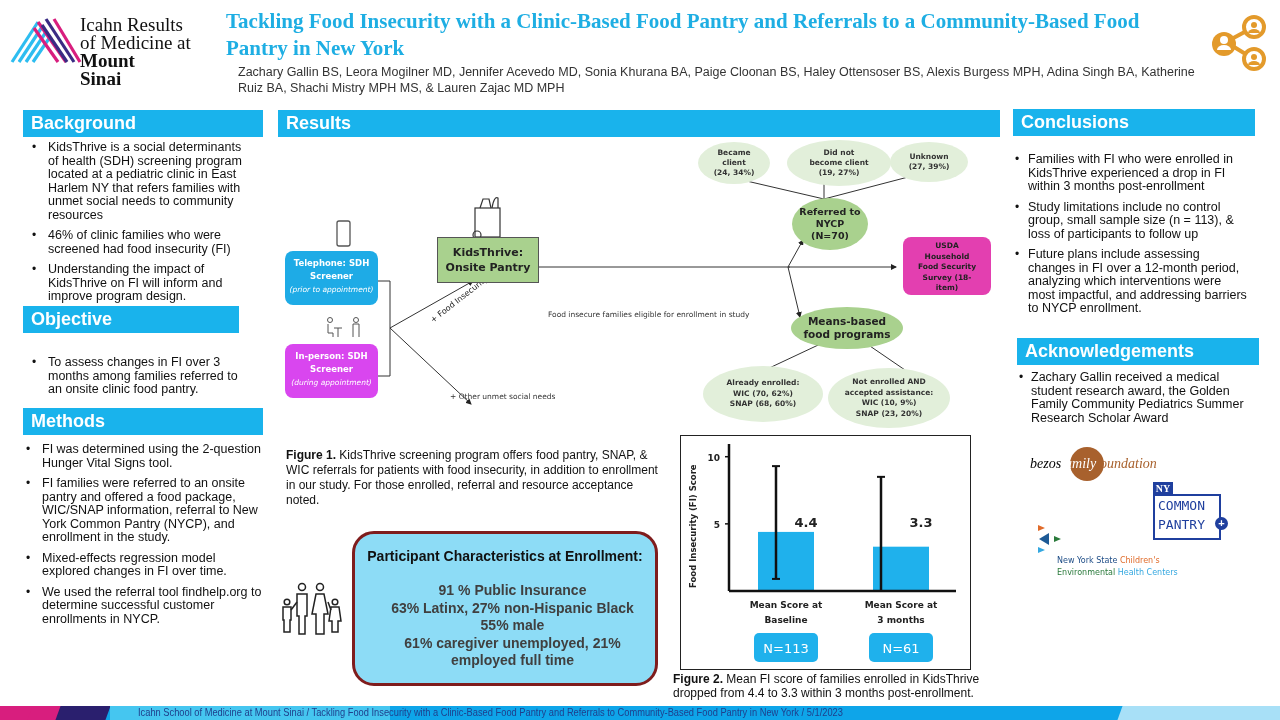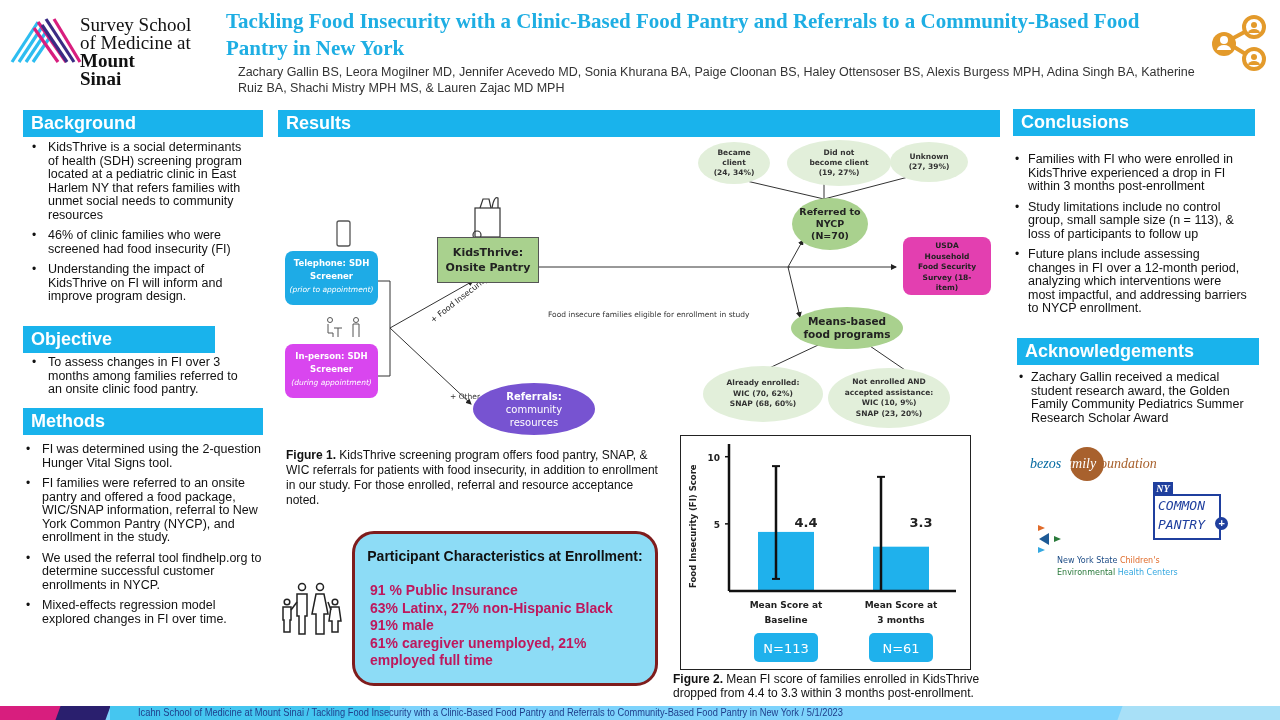--- a/index.html
+++ b/index.html
@@ -17,21 +17,21 @@
   #share-icon { left: 1208px; top: 14px; width: 60px; height: 58px; }
 
   
   .sec-head { background: #19b3ec; color: #fff; font-weight: bold; font-size: 18px; padding-left: 8px; line-height: 27px; height: 27px; }
   .bullets { list-style: none; font-size: 12.5px; line-height: 13.5px; color: #111; }
   .bullets li { position: relative; padding-left: 26px; margin-bottom: 7px; }
   .bullets li::before { content: "•"; position: absolute; left: 10px; top: 0; font-size: 12px; }
 
   #bg-head { left: 23px; top: 110px; width: 240px; }
   #bg-list { left: 22px; top: 141px; width: 232px; }
-  #obj-head { left: 23px; top: 326px; width: 192px; }
+  #obj-head { left: 23px; top: 306px; width: 216px; }
   #obj-list { left: 22px; top: 356px; width: 232px; }
   #meth-head { left: 23px; top: 408px; width: 240px; }
   #meth-list { left: 16px; top: 443px; width: 248px; }
 
   #res-head { left: 278px; top: 110px; width: 722px; }
 
   #conc-head { left: 1013px; top: 109px; width: 242px; }
   #conc-list { left: 1008px; top: 153px; width: 240px; }
   #conc-list li { padding-left: 20px; }
   #conc-list li::before { left: 7px; }
@@ -46,53 +46,53 @@
   .ell { position: absolute; border-radius: 50%; text-align: center; font-family: "DejaVu Sans", sans-serif; font-weight: bold; display: flex; align-items: center; justify-content: center; flex-direction: column; }
   .note { position: absolute; font-family: "DejaVu Sans", sans-serif; font-size: 7.5px; color: #333; white-space: nowrap; margin-top: 34px; }
 
   #fig1-cap { left: 286px; top: 448px; width: 380px; font-size: 12px; line-height: 15px; }
   #fig2-cap { left: 673px; top: 672px; width: 320px; font-size: 12px; line-height: 14px; }
 
   
   #family-icon { left: 280px; top: 580px; width: 62px; height: 58px; }
   #pc-card { left: 352px; top: 531px; width: 306px; height: 155px; background: #8ddcf6; border: 3px solid #7f1d1d; border-radius: 22px; }
   #pc-title { position: absolute; left: 0; top: 14px; width: 100%; text-align: center; font-weight: bold; font-size: 14px; line-height: 16px; color: #111; }
-  #pc-lines { position: absolute; left: 15px; top: 48px; width: 285px; font-weight: bold; font-size: 14px; line-height: 17.5px; color: #be185d; }
+  #pc-lines { position: absolute; left: 15px; top: 48px; width: 285px; font-weight: bold; font-size: 14px; line-height: 17.5px; color: #404040; text-align: center; }
 
   
   #fig2 { left: 680px; top: 435px; width: 291px; height: 235px; border: 1px solid #222; background: #fff; }
 
   
   #bezos { left: 1030px; top: 445px; width: 140px; height: 38px; }
-  #nycp { left: 1153px; top: 482px; width: 80px; height: 60px; font-style: italic; }
+  #nycp { left: 1153px; top: 482px; width: 80px; height: 60px; }
   #nyschec { left: 1035px; top: 523px; width: 180px; height: 55px; }
 
   
-  #footer { left: 0; top: 706px; width: 1280px; height: 14px; background: #7dd3fc; overflow: hidden; }
+  #footer { left: 0; top: 706px; width: 1280px; height: 14px; background: #0ea5e9; overflow: hidden; }
   #footer .stripe { position: absolute; top: 0; height: 14px; }
   #footer-text { position: absolute; left: 138px; top: 0; font-size: 10px; line-height: 14px; color: #1f3f8c; white-space: nowrap; transform: scaleX(0.93); transform-origin: left; }
 </style>
 </head>
 <body>
 
 <svg id="logo-mark" class="abs" viewBox="0 0 75 50">
   <g stroke-width="3.2" fill="none">
     <line x1="4" y1="48" x2="30" y2="8" stroke="#2dbdf0"></line>
     <line x1="11" y1="48" x2="34" y2="13" stroke="#2dbdf0"></line>
     <line x1="18" y1="48" x2="38" y2="18" stroke="#2dbdf0"></line>
     <line x1="25" y1="48" x2="42" y2="23" stroke="#2dbdf0"></line>
     <line x1="30" y1="8" x2="58" y2="48" stroke="#d81e7e"></line>
     <line x1="26" y1="14" x2="50" y2="48" stroke="#d81e7e"></line>
     <line x1="38" y1="5" x2="66" y2="48" stroke="#3a2b83"></line>
     <line x1="34" y1="11" x2="59" y2="48" stroke="#3a2b83"></line>
     <line x1="46" y1="5" x2="72" y2="48" stroke="#d81e7e"></line>
   </g>
 </svg>
 <div id="logo-text" class="abs">
-  <div>Survey School</div>
+  <div>Icahn Results</div>
   <div>of Medicine at</div>
   <div class="b">Mount</div>
   <div class="b">Sinai</div>
 </div>
 <div id="title" class="abs">Tackling Food Insecurity with a Clinic-Based Food Pantry and Referrals to a Community-Based Food Pantry in New York</div>
 <div id="authors" class="abs">Zachary Gallin BS, Leora Mogilner MD, Jennifer Acevedo MD, Sonia Khurana BA, Paige Cloonan BS,  Haley Ottensoser BS, Alexis Burgess MPH, Adina Singh BA, Katherine Ruiz BA, Shachi Mistry MPH MS, &amp; Lauren Zajac MD MPH</div>
 <svg id="share-icon" class="abs" viewBox="0 0 60 58">
   <g fill="none" stroke="#e39a2b" stroke-width="4">
     <line x1="18" y1="28" x2="44" y2="14"></line>
     <line x1="18" y1="28" x2="44" y2="44"></line>
@@ -117,22 +117,22 @@
 
 <div id="obj-head" class="abs sec-head">Objective</div>
 <ul id="obj-list" class="abs bullets">
   <li>To assess changes in FI over 3 months among families referred to an onsite clinic food pantry.</li>
 </ul>
 
 <div id="meth-head" class="abs sec-head">Methods</div>
 <ul id="meth-list" class="abs bullets">
   <li>FI was determined using the 2-question Hunger Vital Signs tool.</li>
   <li>FI families were referred to an onsite pantry and offered a food package, WIC/SNAP information, referral to New York Common Pantry (NYCP), and enrollment in the study.</li>
+  <li>Mixed-effects regression model explored changes in FI over time.</li>
   <li>We used the referral tool findhelp.org to determine successful customer enrollments in NYCP.</li>
-  <li>Mixed-effects regression model explored changes in FI over time.</li>
 </ul>
 
 <div id="res-head" class="abs sec-head">Results</div>
 
 <div id="fig1" class="abs">
   <svg class="abs" style="left:0;top:0;" width="730" height="300">
     <defs>
       <marker id="arr" markerWidth="6" markerHeight="6" refX="5" refY="3" orient="auto">
         <path d="M0,0 L6,3 L0,6 z" fill="#222"></path>
       </marker>
@@ -189,25 +189,20 @@
   </div>
 
   <div class="abs" style="left:157px;top:99px;width:102px;height:46px;background:#a9d18e;border:1px solid #555;text-align:center;font-family:'DejaVu Sans',sans-serif;font-weight:bold;font-size:11px;line-height:15px;color:#222;padding-top:7px;">
     <div>KidsThrive:</div>
     <div>Onsite Pantry</div>
   </div>
 
   <div class="note" style="left:170px;top:220px;">+ Other unmet social needs</div>
   <div class="note" style="left:268px;top:138px;">Food insecure families eligible for enrollment in study</div>
 
-  <div class="ell" style="left:193px;top:245px;width:122px;height:52px;background:#7753d1;color:#fff;font-size:10px;line-height:13px;">
-    <div>Referrals:</div>
-    <div style="font-weight:normal">community</div>
-    <div style="font-weight:normal">resources</div>
-  </div>
 
   <div class="ell" style="left:418px;top:4px;width:72px;height:42px;background:#e2efda;color:#333;font-size:7.5px;line-height:10px;">
     <div>Became</div>
     <div>client</div>
     <div>(24, 34%)</div>
   </div>
   <div class="ell" style="left:507px;top:2px;width:104px;height:46px;background:#e2efda;color:#333;font-size:7.5px;line-height:10px;">
     <div>Did not</div>
     <div>become client</div>
     <div>(19, 27%)</div>
@@ -264,21 +259,21 @@
     <line x1="11" y1="30" x2="17" y2="22"></line>
     <line x1="48" y1="22" x2="51" y2="30"></line>
   </g>
 </svg>
 
 <div id="pc-card" class="abs">
   <div id="pc-title">Participant Characteristics at Enrollment:</div>
   <div id="pc-lines">
     <div>91 % Public Insurance</div>
     <div>63% Latinx, 27% non-Hispanic Black</div>
-    <div>91% male</div>
+    <div>55% male</div>
     <div>61% caregiver unemployed, 21% employed full time</div>
   </div>
 </div>
 
 <div id="fig2" class="abs">
   <svg id="chart-svg" width="289" height="233">
     <text id="y-label" transform="translate(15,152) rotate(-90)" font-family="DejaVu Sans, sans-serif" font-weight="bold" font-size="8.5" fill="#222">Food Insecurity (FI) Score</text>
   <rect x="77" y="95.91428571428571" width="56" height="59.08571428571429" fill="#1fb1ec"></rect>
       <line x1="95" y1="30.1142857142857" x2="95" y2="142.9142857142857" stroke="#111" stroke-width="2.5"></line>
       <line x1="91" y1="30.1142857142857" x2="99" y2="30.1142857142857" stroke="#111" stroke-width="2"></line>
@@ -315,21 +310,21 @@
 </ul>
 
 <div id="ack-head" class="abs sec-head">Acknowledgements</div>
 <ul id="ack-list" class="abs bullets">
   <li>Zachary Gallin received a medical student research award, the Golden Family Community Pediatrics Summer Research Scholar Award</li>
 </ul>
 
 <div id="bezos" class="abs">
   <div class="abs" style="left:40px;top:2px;width:34px;height:34px;border-radius:50%;background:#a8612d;"></div>
   <div class="abs" style="left:0;top:11px;font-family:'Liberation Serif',serif;font-style:italic;font-size:14px;white-space:nowrap;">
-    <span style="color:#0369a1">bezos</span><span style="color:#fff">family</span><span style="color:#a8612d">foundation</span>
+    <span style="color:#000000">bezos</span><span style="color:#fff">family</span><span style="color:#a8612d">foundation</span>
   </div>
 </div>
 
 <div id="nycp" class="abs">
   <div class="abs" style="left:0;top:0;width:20px;height:13px;background:#1f3f9e;color:#fff;font-family:'Liberation Serif',serif;font-weight:bold;font-size:10px;line-height:13px;text-align:center;">NY</div>
   <div class="abs" style="left:0;top:12px;width:68px;height:46px;border:2.5px solid #1f3f9e;color:#1f3f9e;font-family:'DejaVu Sans Mono',monospace;font-size:13px;line-height:19px;padding-left:3px;">
     <div>COMMON</div>
     <div>PANTRY</div>
   </div>
   <div class="abs" style="left:62px;top:35px;width:13px;height:13px;border-radius:50%;background:#1f3f9e;color:#fff;font-size:11px;line-height:12px;text-align:center;font-weight:bold;">+</div>

